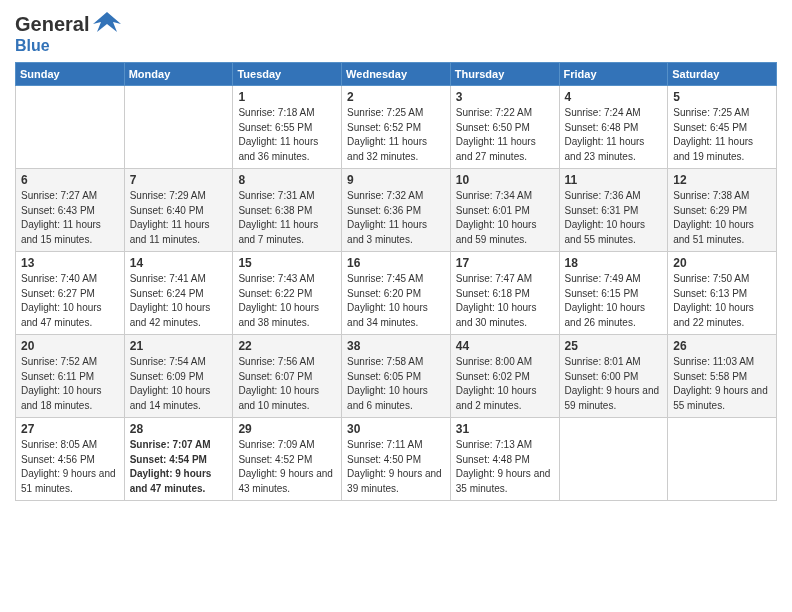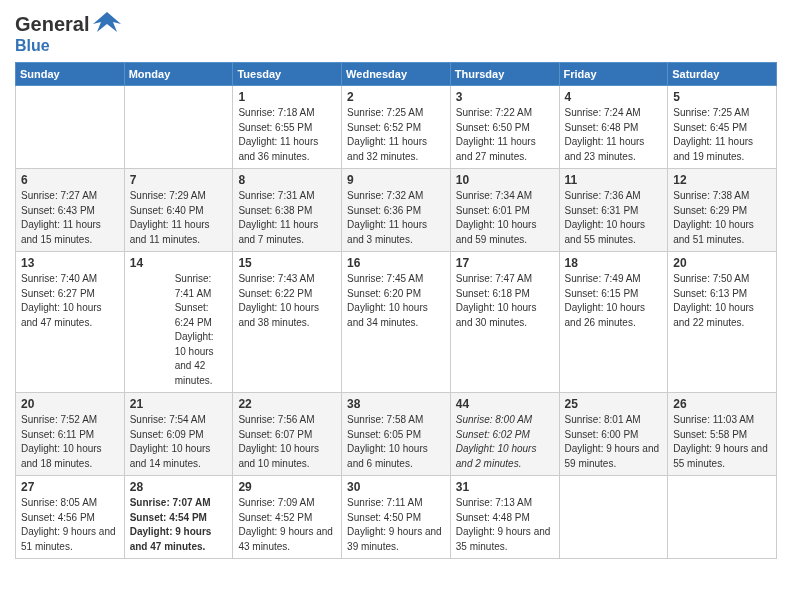--- a/index.html
+++ b/index.html
@@ -202,21 +202,21 @@
         </tr>
         <tr>
           <td>
             <span class="day-number">13</span>
             <div class="day-info" style="white-space: pre-line;">Sunrise: 7:40 AM
 Sunset: 6:27 PM
 Daylight: 10 hours and 47 minutes.</div>
           </td>
           <td>
             <span class="day-number">14</span>
-            <div class="day-info" style="white-space: pre-line; margin-left: 45px;">Sunrise: 7:41 AM
+            <div class="day-info" style="white-space: pre-line;">Sunrise: 7:41 AM
 Sunset: 6:24 PM
 Daylight: 10 hours and 42 minutes.</div>
           </td>
           <td>
             <span class="day-number">15</span>
             <div class="day-info" style="white-space: pre-line;">Sunrise: 7:43 AM
 Sunset: 6:22 PM
 Daylight: 10 hours and 38 minutes.</div>
           </td>
           <td>
@@ -264,21 +264,21 @@
 Daylight: 10 hours and 10 minutes.</div>
           </td>
           <td>
             <span class="day-number">38</span>
             <div class="day-info" style="white-space: pre-line;">Sunrise: 7:58 AM
 Sunset: 6:05 PM
 Daylight: 10 hours and 6 minutes.</div>
           </td>
           <td>
             <span class="day-number">44</span>
-            <div class="day-info" style="white-space: pre-line; font-style: italic;">Sunrise: 8:00 AM
+            <div class="day-info" style="white-space: pre-line;">Sunrise: 8:00 AM
 Sunset: 6:02 PM
 Daylight: 10 hours and 2 minutes.</div>
           </td>
           <td>
             <span class="day-number">25</span>
             <div class="day-info" style="white-space: pre-line;">Sunrise: 8:01 AM
 Sunset: 6:00 PM
 Daylight: 9 hours and 59 minutes.</div>
           </td>
           <td>

